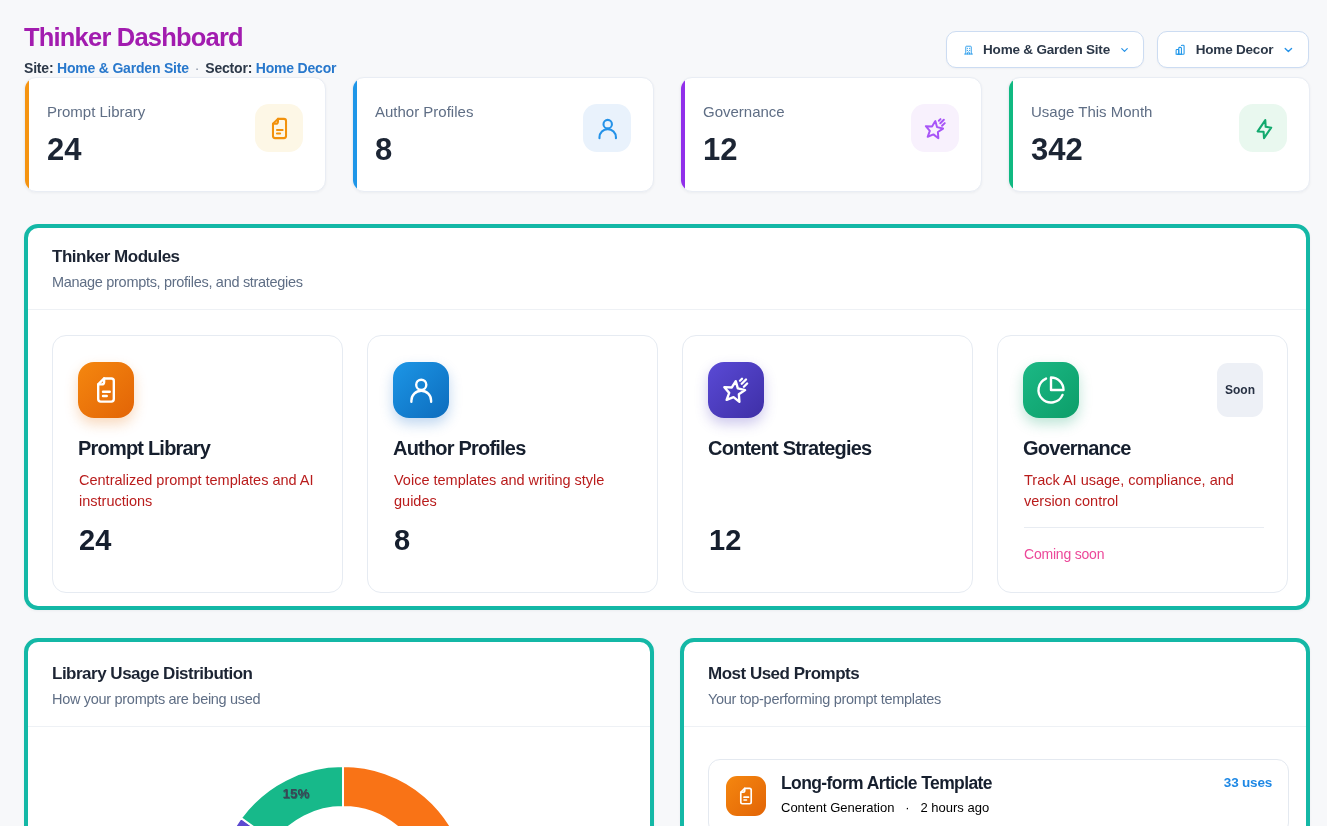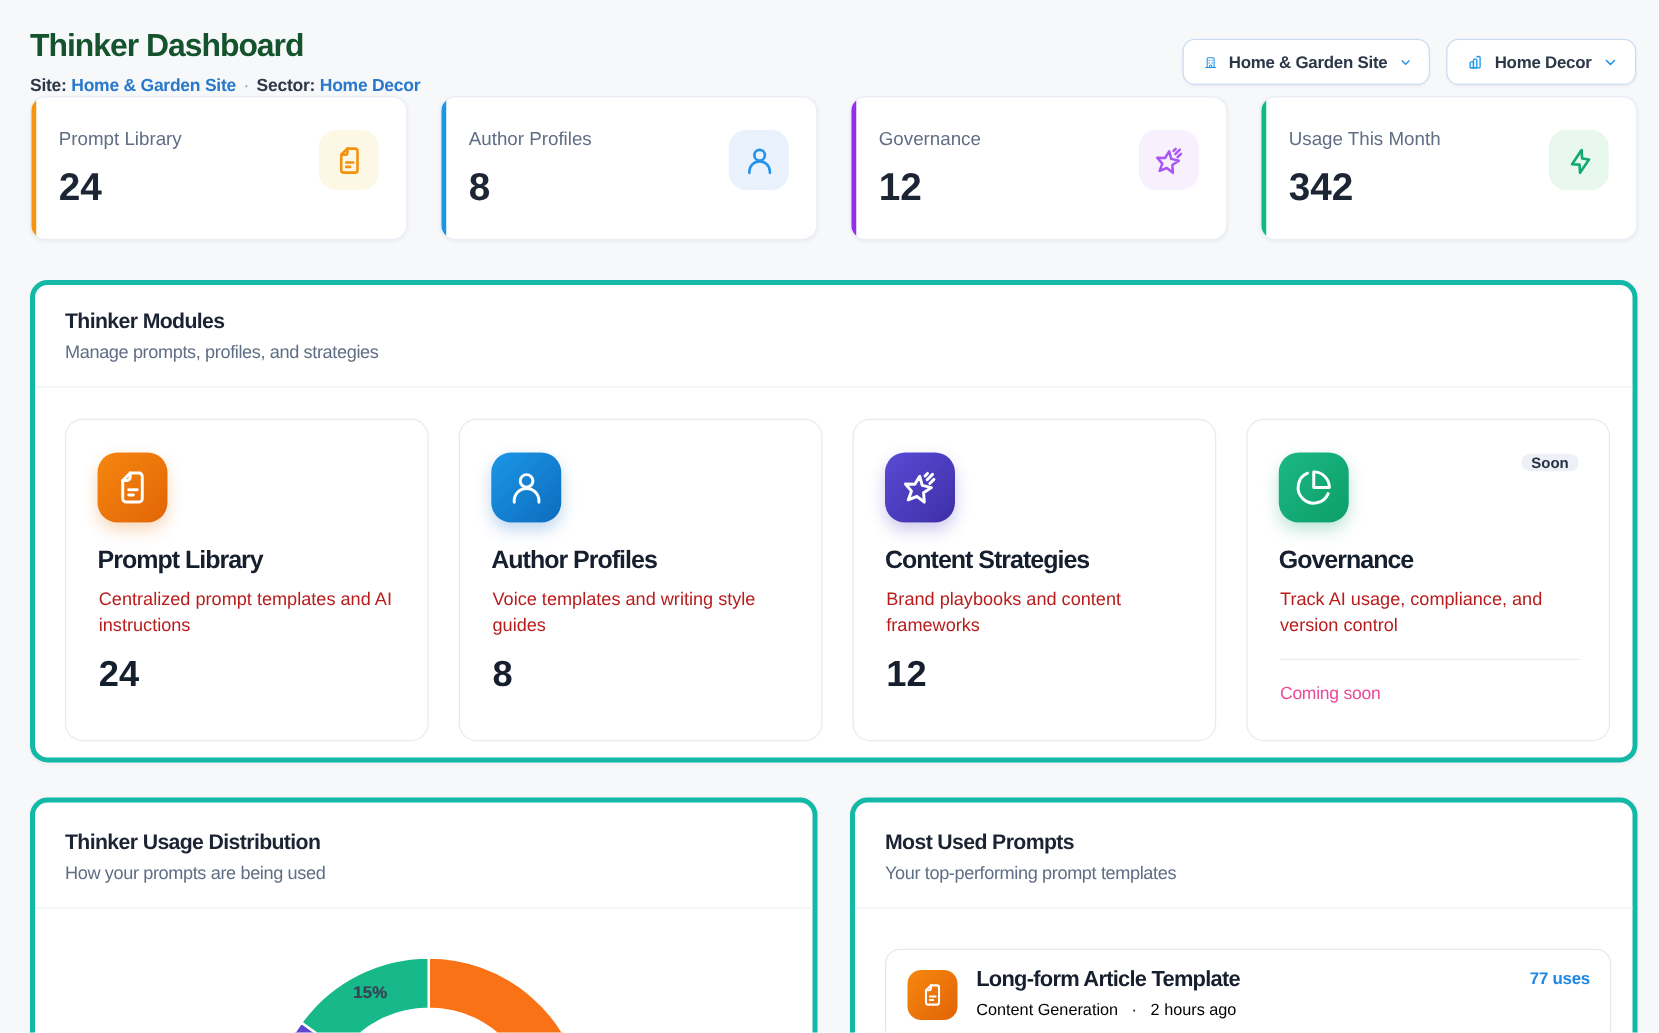--- a/index.html
+++ b/index.html
@@ -1,21 +1,21 @@
 <!DOCTYPE html>
 <html><head>
 <meta charset="utf-8">
 <style>
 * { margin:0; padding:0; box-sizing:border-box; }
 html,body { width:1327px; height:826px; overflow:hidden; background:#f7f8fa;
   font-family:"Liberation Sans",sans-serif; position:relative; }
 .abs { position:absolute; }
 .card { background:#fff; border:4px solid #14b8a6; border-radius:14px;
   box-shadow:0 1px 3px rgba(22,34,51,.05); }
-h1 { font-size:25.5px; font-weight:700; color:#14532d; letter-spacing:-0.8px; }
+h1 { font-size:25.5px; font-weight:700; color:#a21caf; letter-spacing:-0.8px; }
 .sub { font-size:14px; font-weight:700; color:#2c3848; letter-spacing:-0.2px; }
 .sub a { color:#2878cc; text-decoration:none; font-weight:700; }
 .sub .dot { color:#8a94a6; font-weight:400; padding:0 6px; }
 .btn { position:absolute; top:31px; height:37px; background:#fff; white-space:nowrap;
   border:1.5px solid #ccdcf2; border-radius:10px; display:flex; align-items:center;
   justify-content:flex-start; padding:0 13px 0 16px; gap:9px; font-size:13.5px;
   letter-spacing:-0.2px; font-weight:700; color:#2c3848;
   box-shadow:0 1px 2px rgba(22,34,51,.04); }
 .btn .chev { margin-left:auto; }
 .statcard { position:absolute; top:77px; width:302px; height:115px; background:#fff;
@@ -30,21 +30,21 @@
 .sechead-s { font-size:14.5px; color:#5f6e85; letter-spacing:-0.3px; }
 .modcard { position:absolute; top:107px; width:291px; height:258px; background:#fff;
   border:1px solid #e6ebf2; border-radius:14px; }
 .modcard .mico { position:absolute; left:25px; top:26px; width:56px; height:56px;
   border-radius:16px; display:flex; align-items:center; justify-content:center;
   box-shadow:0 6px 14px rgba(20,30,60,.18); }
 .modcard h3 { position:absolute; left:25px; top:101px; font-size:20px; font-weight:700; color:#161f2e; letter-spacing:-0.8px;}
 .modcard p { position:absolute; left:26px; top:134px; width:260px; font-size:14.5px; line-height:20.5px; color:#b91c1c; }
 .modcard .mnum { position:absolute; left:26px; top:188px; font-size:29px; font-weight:700; color:#161f2e; }
 .soon { position:absolute; right:24px; top:27px; background:#edf0f6; color:#273143;
-  font-size:12px; font-weight:700; border-radius:11px; padding:0 8px; }
+  font-size:12px; font-weight:700; border-radius:11px; padding:20px 8px; }
 svg { display:block; }
 </style>
 </head>
 <body>
 
 <div class="abs" style="left:24px; top:23px;">
     <h1>Thinker Dashboard</h1>
   </div>
 <div class="abs sub" style="left:24px; top:60px;">Site: <a>Home &amp; Garden Site</a><span class="dot">·</span>Sector: <a>Home Decor</a></div>
 
@@ -151,41 +151,40 @@
   </div>
 
   <div class="modcard" style="left:654px;">
     <div class="mico" style="background:linear-gradient(135deg,#5a4ad6,#3e2fa6); box-shadow:0 6px 13px rgba(80,60,190,.28);">
       <svg width="30" height="30" viewBox="0 0 24 24" fill="none" stroke="#fff" stroke-width="1.9" stroke-linecap="round" stroke-linejoin="round">
         <path d="M11.82 4.89 L8.68 9.98 L2.69 9.74 L6.56 14.31 L4.49 19.93 L10.03 17.66 L14.73 21.37 L14.29 15.40 L19.27 12.07 L13.45 10.65 Z"></path>
         <path d="M15.2 4.6l1.6-1.6M16.6 7.0l3.4-3.4M18.3 9.4l2.6-2.6"></path>
       </svg>
     </div>
     <h3>Content Strategies</h3>
-    <p>Brand playbooks and content<br>frameworks</p>
     <div class="mnum">12</div>
   </div>
 
   <div class="modcard" style="left:969px;">
     <div class="mico" style="background:linear-gradient(135deg,#1cb885,#0c9e69); box-shadow:0 6px 13px rgba(20,160,110,.28);">
       <svg width="30" height="30" viewBox="0 0 24 24" fill="none" stroke="#fff" stroke-width="1.9" stroke-linecap="round" stroke-linejoin="round">
         <path d="M21.21 15.89A10 10 0 1 1 8 2.83"></path>
         <path d="M22 12A10 10 0 0 0 12 2v10z"></path>
       </svg>
     </div>
     <div class="soon">Soon</div>
     <h3>Governance</h3>
     <p>Track AI usage, compliance, and<br>version control</p>
     <div class="abs" style="left:26px; top:191px; width:240px; border-top:1px solid #e8ecf2;"></div>
     <div class="abs" style="left:26px; top:210px; font-size:14px; color:#ec4899; letter-spacing:-0.2px;">Coming soon</div>
   </div>
 </div>
 
 <div class="card abs" style="left:24px; top:638px; width:630px; height:400px;">
-  <div class="abs sechead-t" style="left:24px; top:22px;">Thinker Usage Distribution</div>
+  <div class="abs sechead-t" style="left:24px; top:22px;">Library Usage Distribution</div>
   <div class="abs sechead-s" style="left:24px; top:49px;">How your prompts are being used</div>
   <div class="abs" style="left:0; top:84px; width:100%; border-top:1px solid #eef1f5;"></div>
 
   <svg class="abs" style="left:185px; top:120px;" width="260" height="260" viewBox="0 0 260 260">
     <g transform="translate(130,130)">
 
       <path d="M0-126 A126 126 0 0 1 38.94 119.83 L26.27 80.84 A85 85 0 0 0 0-85 Z" fill="#f97316" stroke="#fff" stroke-width="2"></path>
       <path d="M38.94 119.83 A126 126 0 0 1-119.83 38.94 L-80.84 26.27 A85 85 0 0 0 26.27 80.84 Z" fill="#3b82f6" stroke="#fff" stroke-width="2"></path>
       <path d="M-119.83 38.94 A126 126 0 0 1-101.93-74.06 L-68.76-49.96 A85 85 0 0 0-80.84 26.27 Z" fill="#5c49d0" stroke="#fff" stroke-width="2"></path>
       <path d="M-101.93-74.06 A126 126 0 0 1 0-126 L0-85 A85 85 0 0 0-68.76-49.96 Z" fill="#17b98a" stroke="#fff" stroke-width="2"></path>
@@ -202,15 +201,15 @@
   <div class="abs" style="left:24px; top:117px; width:581px; height:76px; border:1px solid #e4e9f0; border-radius:12px; background:#fff;">
     <div class="abs" style="left:17px; top:16px; width:40px; height:40px; border-radius:11px; background:linear-gradient(135deg,#f5870f,#e26406); display:flex; align-items:center; justify-content:center;">
       <svg width="20" height="20" viewBox="0 0 24 24" fill="none" stroke="#fff" stroke-width="2" stroke-linecap="round" stroke-linejoin="round">
         <path d="M10.5 2.75h5.75a2 2 0 0 1 2 2v14.5a2 2 0 0 1-2 2H7.75a2 2 0 0 1-2-2V7.5z"></path>
         <path d="M10.5 2.75v2.75a2 2 0 0 1-2 2H5.75"></path>
         <path d="M9.6 13.4h5.4M9.6 16.8h3"></path>
       </svg>
     </div>
     <div class="abs" style="left:72px; top:13px; font-size:17.5px; font-weight:700; color:#161f2e; letter-spacing:-0.6px;">Long-form Article Template</div>
     <div class="abs" style="left:72px; top:40px; font-size:13px; color:#000000;">Content Generation&nbsp;&nbsp; · &nbsp;&nbsp;2 hours ago</div>
-    <div class="abs" style="right:16px; top:15px; font-size:13.5px; font-weight:700; color:#1e88e5; letter-spacing:-0.2px;">77 uses</div>
+    <div class="abs" style="right:16px; top:15px; font-size:13.5px; font-weight:700; color:#1e88e5; letter-spacing:-0.2px;">33 uses</div>
   </div>
 </div>
 
 </body></html>

